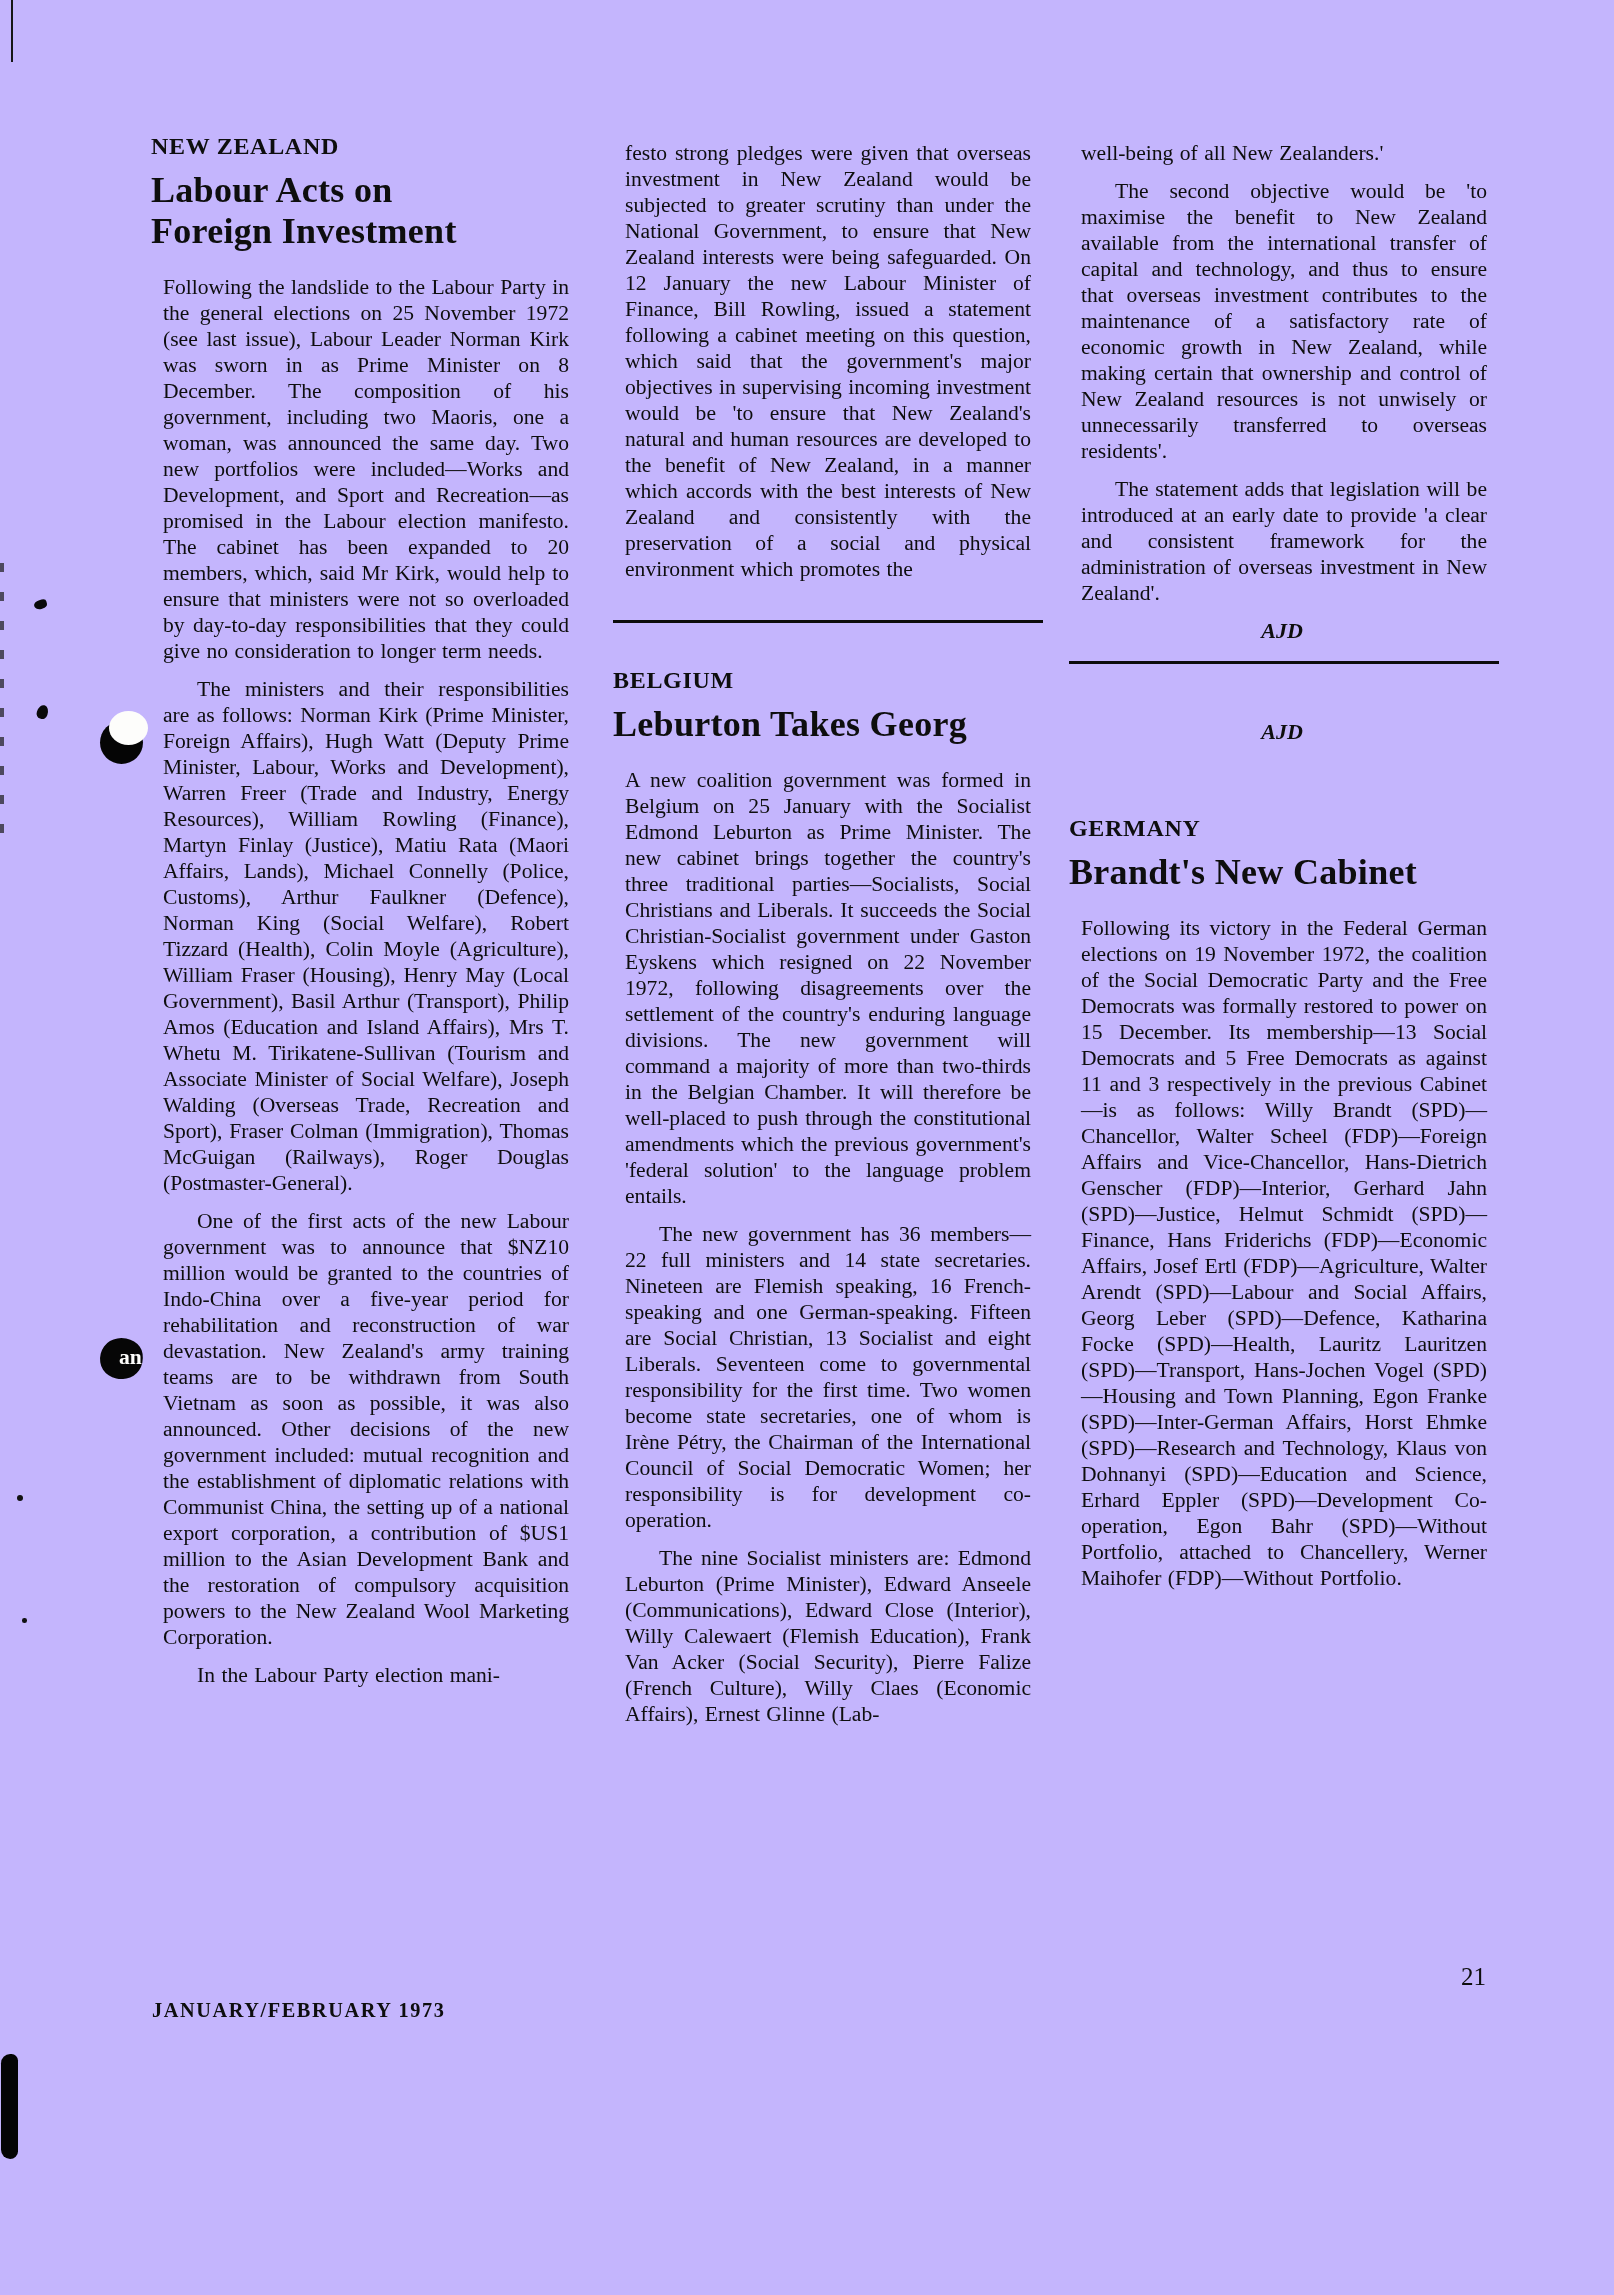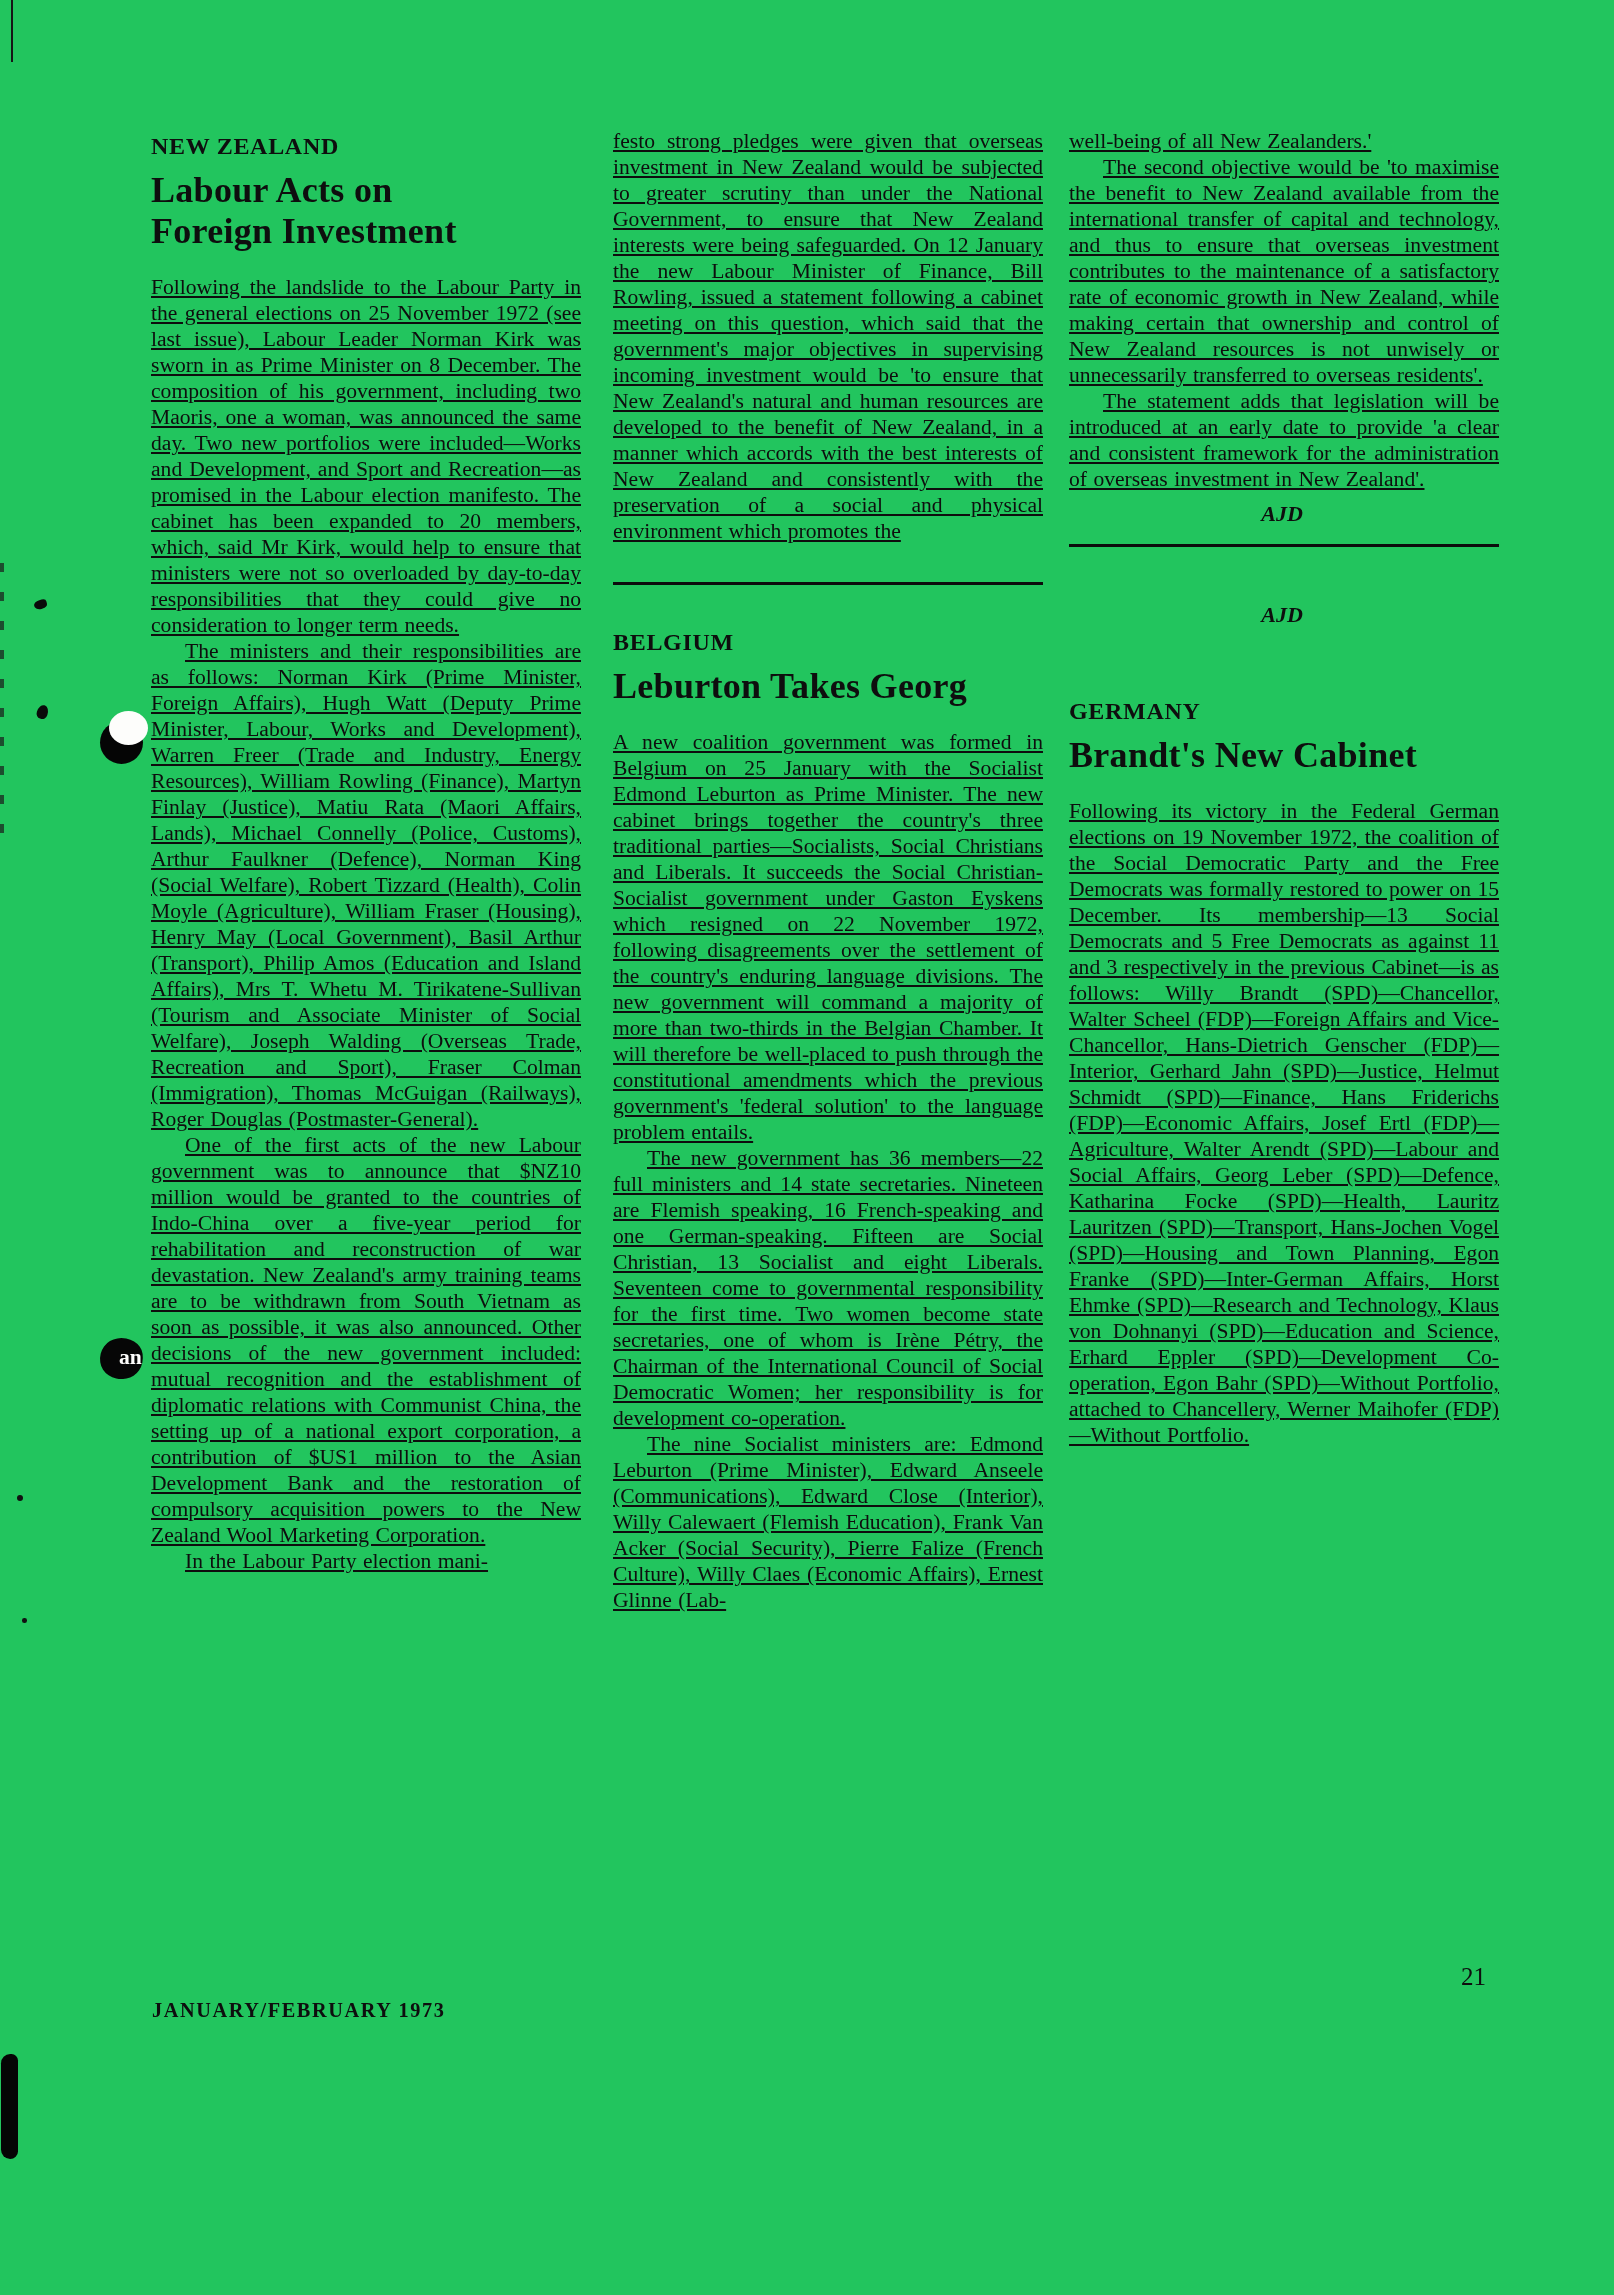--- a/index.html
+++ b/index.html
@@ -1,19 +1,19 @@
 <!DOCTYPE html>
 <html style="font-size:10.5px"><head>
 <meta charset="utf-8">
 <style>
   html,body{margin:0;padding:0;background:#e8e8e6;}
   #page{
     position:relative;
     width:1614px;height:2295px;
-    background:#22c55e;
+    background:#c4b5fd;
     font-family:"Liberation Serif","DejaVu Serif",serif;
     color:#0e0e0e;
     overflow:hidden;
   }
   .col{position:absolute;top:128px;width:430px;}
   #col1{left:151px;}
   #col2{left:613px;}
   #col3{left:1069px;}
 
   .kicker{
@@ -21,21 +21,21 @@
     letter-spacing:0.7px;margin:3.9px 0 9.2px 0;
   }
   .title{
     font-weight:bold;font-size:36px;line-height:41px;
     margin:6.6px 0 22px 0;letter-spacing:0.3px;
   }
   .title span{display:block;}
   .p{
     font-size:21.6px;line-height:26px;
     text-align:justify;text-justify:inter-word;
-    margin:0;word-spacing:1px;text-decoration:underline;
+    margin:12px;word-spacing:1px;
   }
   .indent{text-indent:34px;}
   .sig{
     font-size:22px;font-weight:bold;font-style:italic;
     text-align:center;margin:9.2px 3.9px 0 0;line-height:26px;
   }
   .rule{
     border:0;border-top:3.3px solid #0c0c0c;
     margin:37px 0 0 0;width:100%;
   }

